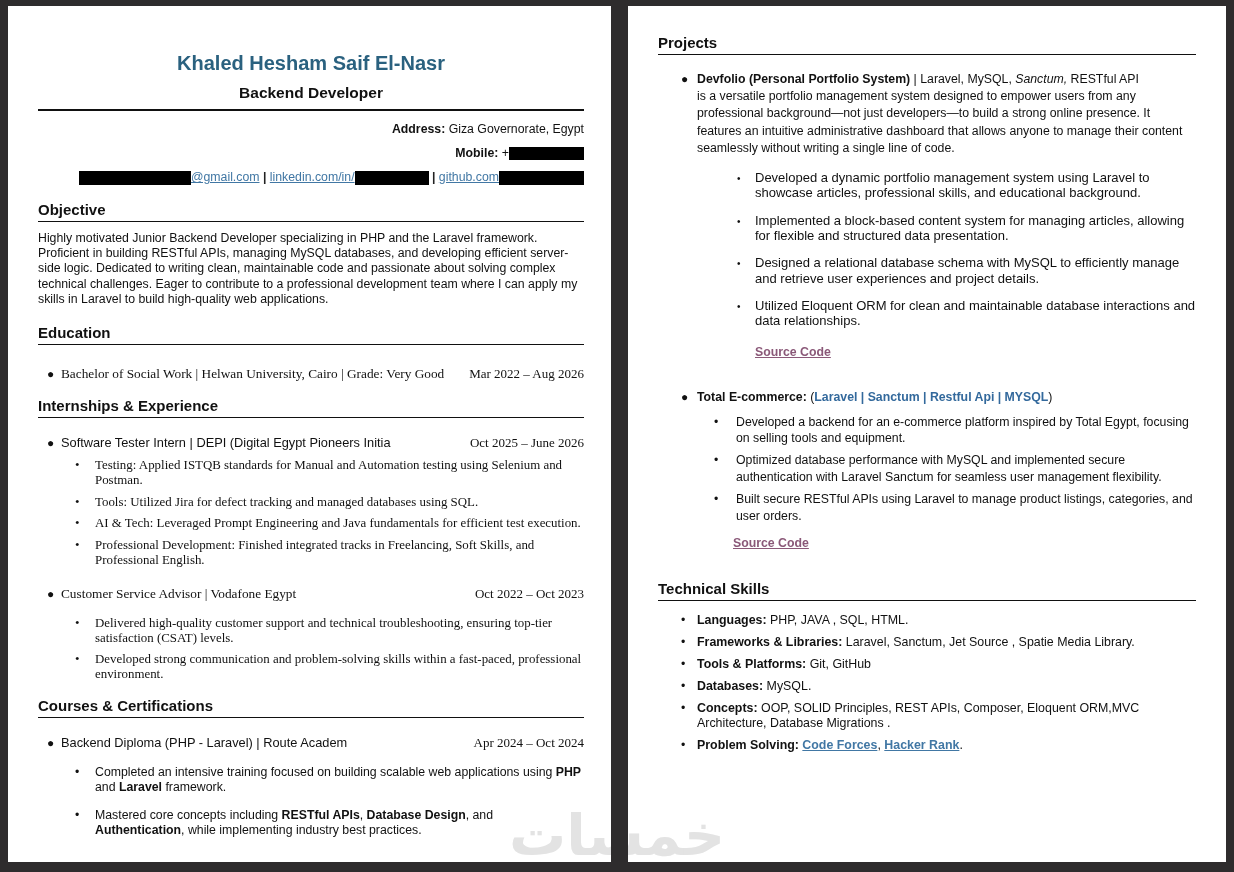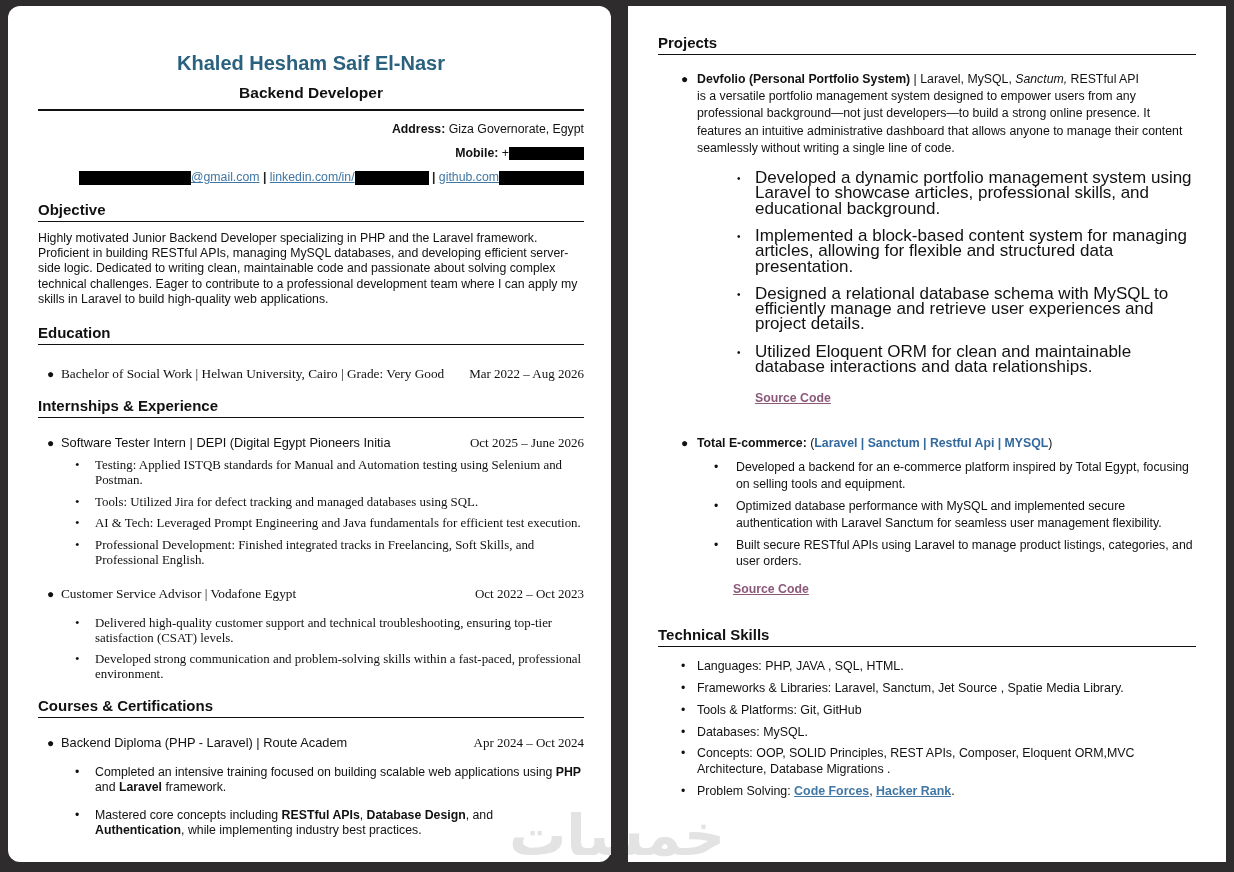--- a/index.html
+++ b/index.html
@@ -3,21 +3,21 @@
 <meta charset="utf-8">
 <style>
   :root{
     --frame:#2e2c2d; --name-blue:#2a617f; --link-blue:#4177a4;
     --tech-blue:#33699c; --source-purple:#8a5878; --wm:#e3e3e3;
   }
   *{margin:0;padding:0;box-sizing:border-box;}
   html,body{width:1234px;height:872px;overflow:hidden;}
   body{background:var(--frame);position:relative;font-family:"Liberation Sans",sans-serif;color:#111;}
   .page{position:absolute;top:6px;height:856px;background:#fff;z-index:1;}
-  #page-1{left:8px;width:603px;padding:46px 27px 0 30px;border-radius:12px;}
+  #page-1{left:8px;width:603px;padding:46px 27px 0 30px;}
   #page-2{left:628px;width:598px;padding:28px 30px 0 30px;}
   .divider{position:absolute;left:611px;top:0;width:17px;height:872px;background:var(--frame);z-index:5;}
   .watermark{position:absolute;left:50%;bottom:4px;transform:translateX(-50%);
     font-size:57px;font-weight:bold;color:var(--wm);z-index:3;letter-spacing:2px;
     font-family:"DejaVu Sans",sans-serif;}
   
   .name{font-size:20px;font-weight:bold;text-align:center;color:var(--name-blue);}
   .role{font-size:15.5px;font-weight:bold;text-align:center;margin-top:9px;padding-bottom:7px;border-bottom:2px solid #111;}
   .cline{font-size:12.3px;text-align:right;margin-top:11px;}
   .cline b{font-weight:bold;}
@@ -47,35 +47,35 @@
   .sub li::before{content:"\2022";position:absolute;left:0;}
   .indent1{margin-left:37px;}
   .gap-top{margin-top:14px;}
   .sanssub li{font-size:12.3px;line-height:15.5px;margin-bottom:12px;}
   
   .p2-item{margin-top:16px;display:flex;}
   .p2-item .bullet{width:16px;flex:none;margin-left:23px;font-size:12px;line-height:17px;}
   .p2-body{flex:1;max-width:505px;font-size:12.3px;line-height:17.2px;}
   .p2-title b{font-weight:bold;}
   .sub2{list-style:none;margin-top:13px;margin-left:78px;max-width:470px;}
-  .sub2 li{position:relative;padding-left:19px;margin-bottom:12px;font-size:17px;line-height:15.3px;}
+  .sub2 li{position:relative;padding-left:19px;margin-bottom:12px;font-size:13px;line-height:15.3px;}
   .sub2 li::before{content:"\2022";position:absolute;left:1px;font-size:10px;top:1px;}
   .sub3{list-style:none;margin-top:7px;margin-left:56px;max-width:495px;}
   .sub3 li{position:relative;padding-left:22px;margin-bottom:5px;font-size:12.3px;line-height:16.8px;}
   .sub3 li::before{content:"\2022";position:absolute;left:0;}
   .srclink{display:inline-block;margin-left:97px;margin-top:5px;font-size:12.3px;font-weight:bold;
     color:var(--source-purple);text-decoration:underline;cursor:pointer;}
   .srclink.src2{margin-left:75px;margin-top:7px;}
   .techs{color:var(--tech-blue);font-weight:bold;}
   .mt-total{margin-top:29px;}
   .mt-skills{margin-top:29px;}
   .skills{list-style:none;margin-top:12px;}
   .skills li{position:relative;padding-left:39px;margin-bottom:6.5px;font-size:12.4px;line-height:15.3px;max-width:520px;}
   .skills li::before{content:"\2022";position:absolute;left:23px;}
-  .skills b{font-weight:normal;}
+  .skills b{font-weight:bold;}
   a.skl{color:var(--link-blue);font-weight:bold;text-decoration:underline;cursor:pointer;}
 </style>
 </head>
 <body>
 
 <div class="page" id="page-1">
   <div class="name">Khaled Hesham Saif El-Nasr</div>
   <div class="role">Backend Developer</div>
 
   <div class="cline">

